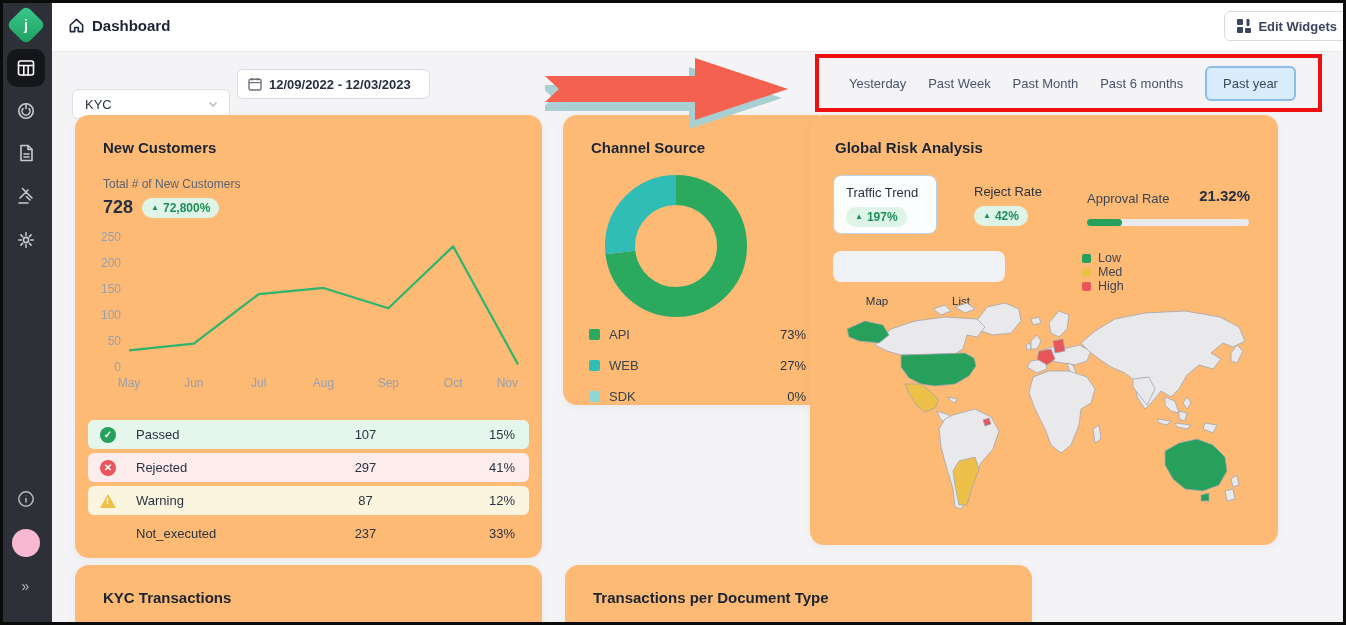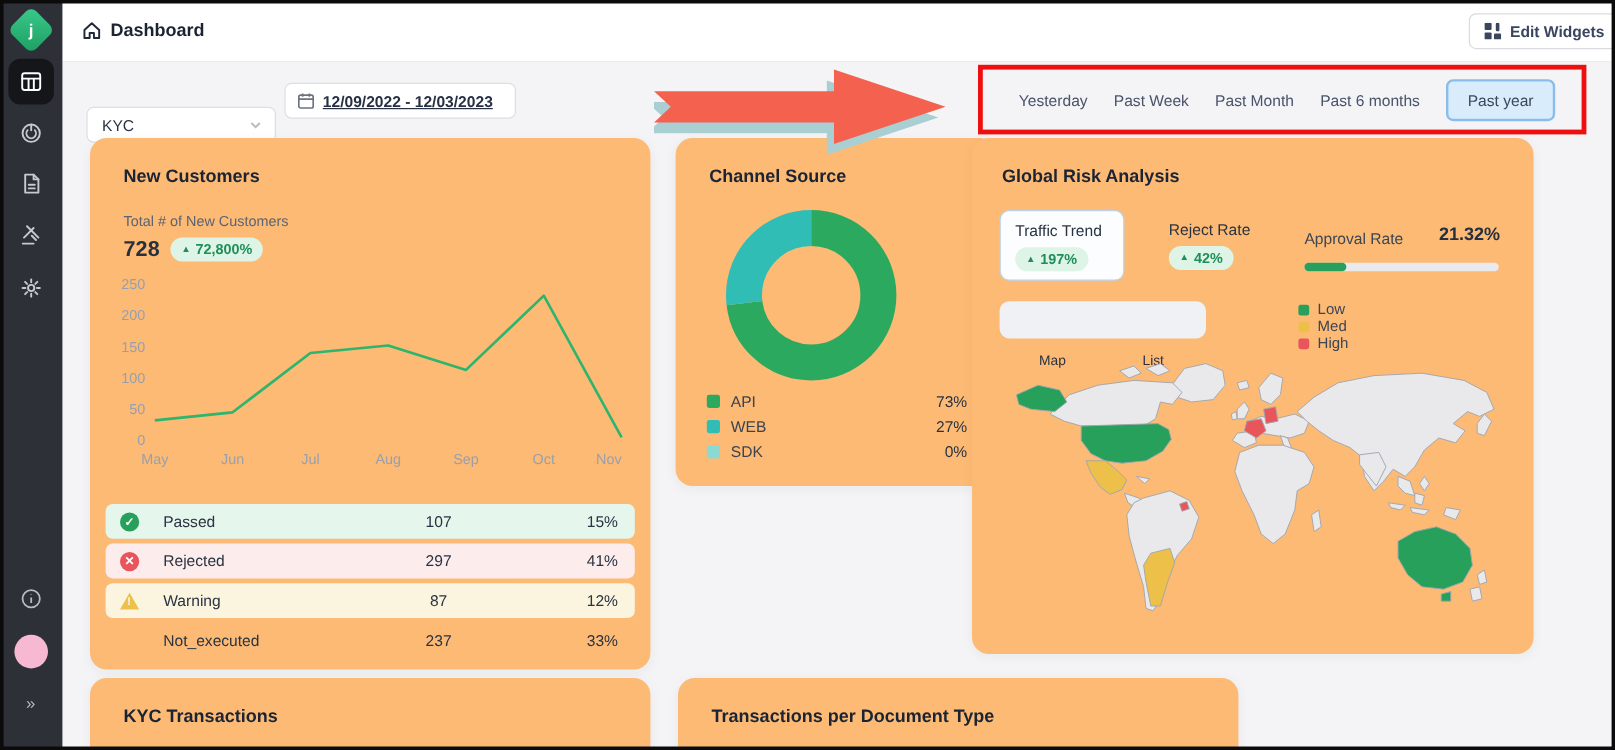--- a/index.html
+++ b/index.html
@@ -19,21 +19,21 @@
 
   
   .topbar { position:absolute; left:52px; right:0; top:0; height:52px; background:#fff; border-bottom:1px solid #e8e9ec; z-index:10; }
   .topbar .home { position:absolute; left:16px; top:17px; color:#20293a; }
   .page-title { position:absolute; left:40px; top:17px; font-size:15px; font-weight:700; color:#1b2433; }
   .edit-widgets { position:absolute; right:-4px; top:11px; height:30px; background:#fff; border:1px solid #d9dbe1; border-radius:6px; display:flex; align-items:center; gap:7px; padding:0 12px; font-size:13px; font-weight:600; color:#3a4560; }
 
   
   .select-box, .date-box { position:absolute; top:69px; height:30px; background:#fff; border:1px solid #dcdee3; border-radius:6px; display:flex; align-items:center; font-size:13px; color:#2a3342; }
   .select-box { left:72px; width:158px; padding:0 10px 0 12px; justify-content:space-between;margin-top:20px; }
-  .date-box  { left:237px; width:193px; padding:0 10px; gap:7px; font-weight:600; color:#273043;text-decoration:underline; }
+  .date-box  { left:237px; width:193px; padding:0 10px; gap:7px; font-weight:600; color:#273043; }
   .chev { color:#b6bac2; }
 
   
   .red-box { position:absolute; left:815px; top:54px; width:507px; height:58px; border:4px solid #ee1010; display:flex; align-items:center; justify-content:space-between; padding:0 22px 0 30px; z-index:20; }
   .tab { font-size:13px; color:#49536a; white-space:nowrap;text-align:center; }
   .tab.selected { background:#d9ecfb; border:2px solid #8abde9; border-radius:6px; padding:8px 16px; color:#3c4860; }
   .big-arrow { position:absolute; left:545px; top:56px; width:255px; height:72px; z-index:19; }
 
   
   .card { position:absolute; background:#fdba74; border-radius:14px; box-shadow:0 2px 10px rgba(25,35,60,.05); }
@@ -57,21 +57,21 @@
   .row-passed { background:#e5f6ec; }
   .row-rejected { background:#fdecec; }
   .row-warning { background:#fbf4df; }
   .sicon { width:16px; height:16px; border-radius:50%; color:#fff; font-size:10px; font-weight:700; display:flex; align-items:center; justify-content:center; }
   .sicon.check { background:#27a05c; }
   .sicon.cross { background:#e8555c; }
   .warn-tri { width:0; height:0; border-left:8px solid transparent; border-right:8px solid transparent; border-bottom:14px solid #edc04a; position:relative; }
   .warn-tri::after { content:"!"; position:absolute; left:-2px; top:2px; font-size:9px; font-weight:700; color:#fff; }
 
   
-  .cs-legend { position:absolute; left:26px; right:24px; top:212px; display:flex; flex-direction:column; gap:6px; }
+  .cs-legend { position:absolute; left:26px; right:24px; top:212px; display:flex; flex-direction:column; gap:16px; }
   .cs-row { display:flex; align-items:center; font-size:13px; color:#3b4350; }
   .cs-row .sq { width:11px; height:11px; border-radius:2px; margin-right:9px; }
   .cs-row .pc { margin-left:auto; color:#2a3342; }
 
   
   .tt-box { position:absolute; left:23px; top:60px; width:104px; height:59px; border:1px solid #bcd2ea; background:#fbfdff; border-radius:8px; padding:9px 12px; }
   .tt-box .lbl, .rr .lbl { font-size:13px; color:#2a3342; margin-bottom:5px; }
   .rr { position:absolute; left:164px; top:69px; }
   .appr-label { position:absolute; left:277px; top:76px; font-size:13px; color:#3c4554; }
   .appr-value { position:absolute; right:28px; top:72px; font-size:15px; font-weight:700; color:#27303f; }

